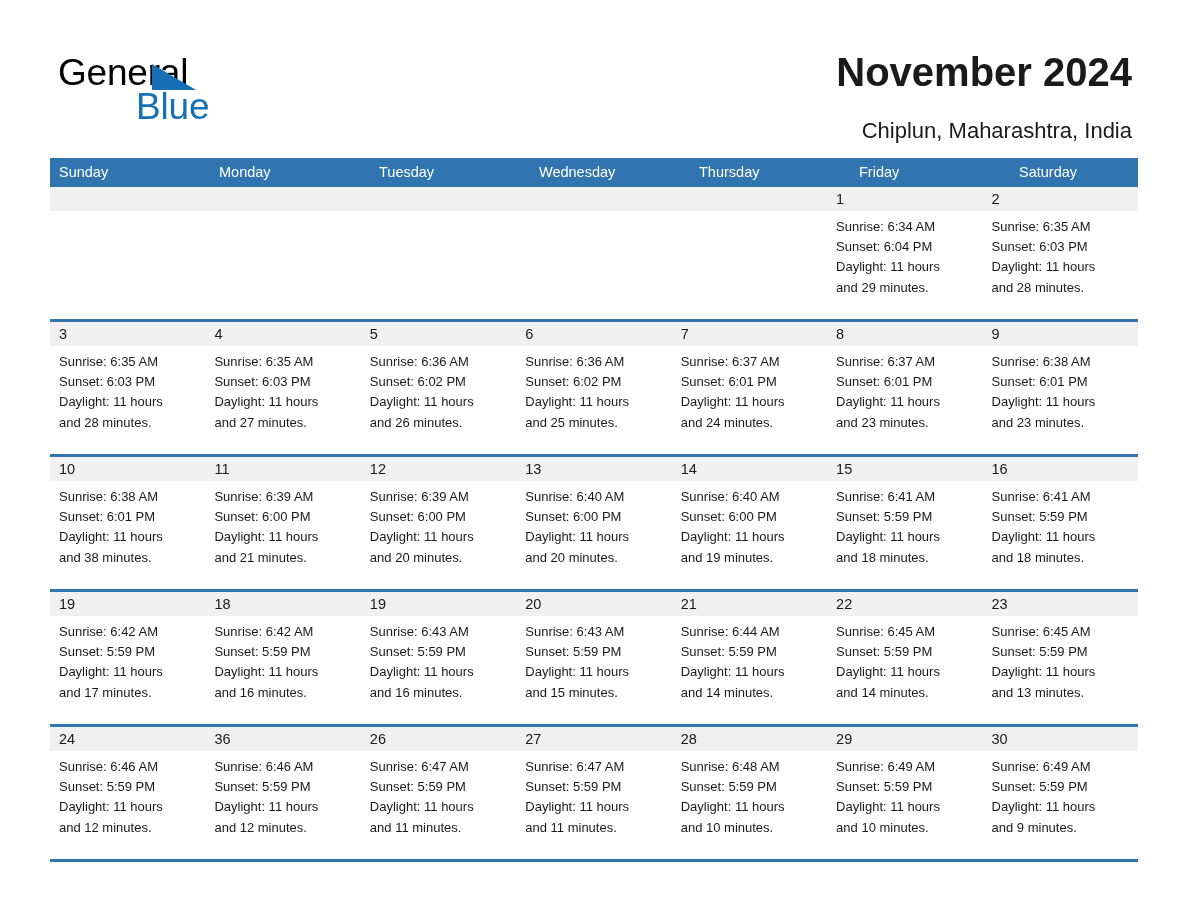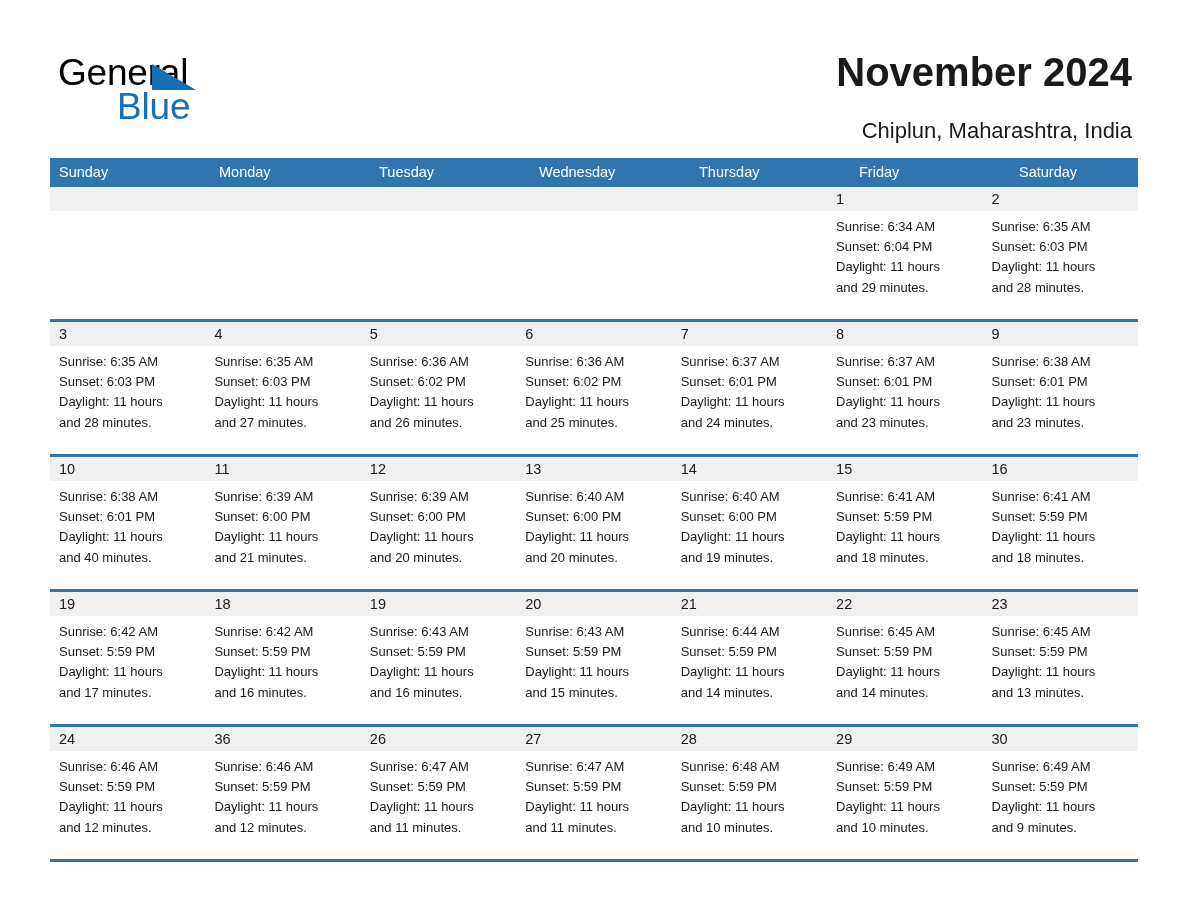--- a/index.html
+++ b/index.html
@@ -42,21 +42,21 @@
   .logo-triangle {
     position: absolute;
     left: 94px;
     top: 12px;
     width: 0; height: 0;
     border-left: 44px solid #1570b8;
     border-top: 26px solid transparent;
   }
   .logo-blue {
     position: absolute;
-    left: 59px;
+    left: 78px;
     top: 34px;
     font-size: 37px;
     line-height: 41px;
     letter-spacing: -0.2px;
     color: #1570b8;
     font-family: "Liberation Sans", sans-serif;
   }
   .title-block {
     position: absolute;
     right: 56px;
@@ -278,21 +278,21 @@
           </div>
         </div>
         <div class="week">
           <div class="week-row">
             <div class="cell">
               <span class="datenum">10</span>
               <div class="info">
                 <div>Sunrise: 6:38 AM</div>
                 <div>Sunset: 6:01 PM</div>
                 <div>Daylight: 11 hours</div>
-                <div>and 40 minutes.</div>
+                <div>and 38 minutes.</div>
               </div>
             </div>
             <div class="cell">
               <span class="datenum">11</span>
               <div class="info">
                 <div>Sunrise: 6:39 AM</div>
                 <div>Sunset: 6:00 PM</div>
                 <div>Daylight: 11 hours</div>
                 <div>and 21 minutes.</div>
               </div>

